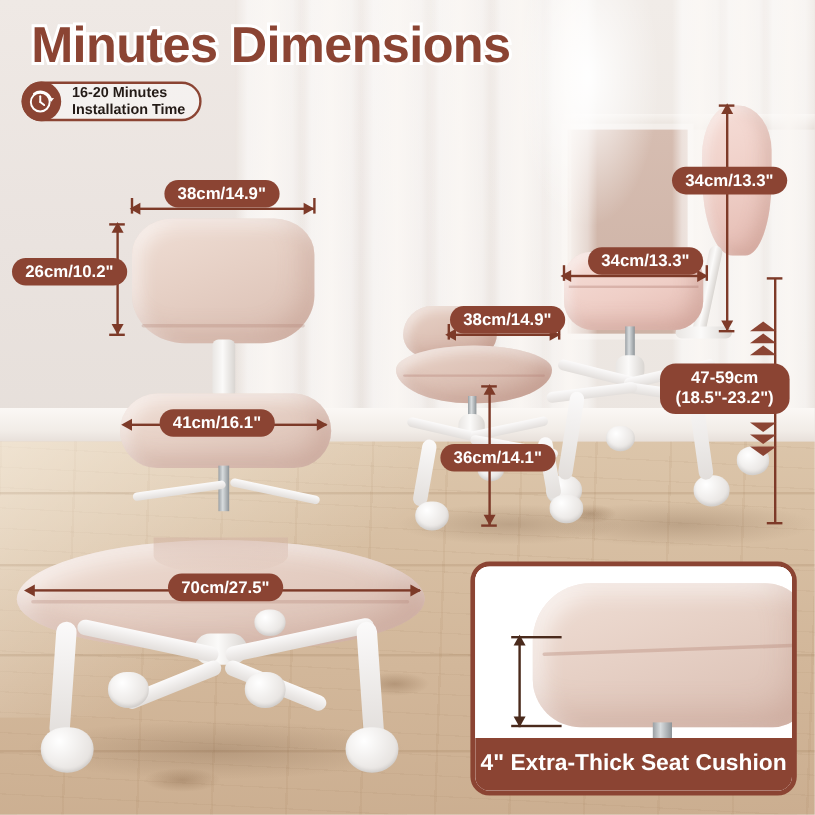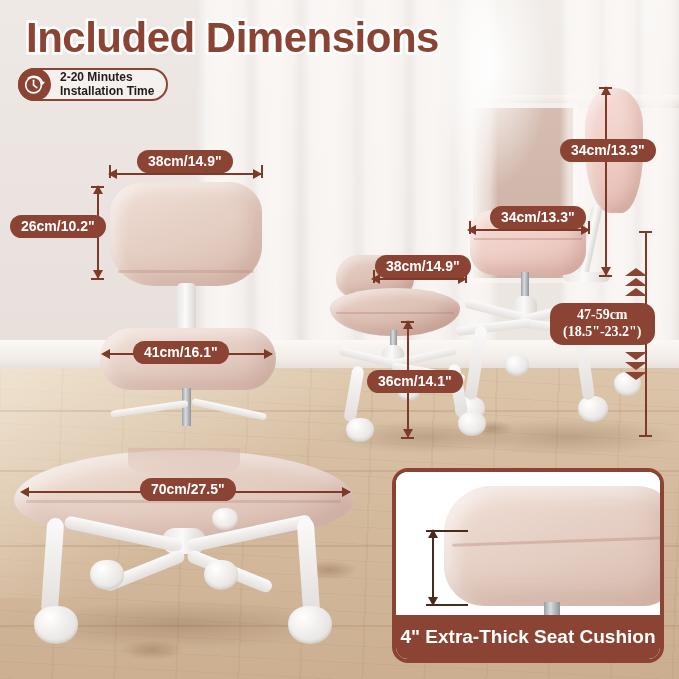--- a/index.html
+++ b/index.html
@@ -401,21 +401,21 @@
   <div class="chevstack" style="left:623px;top:268px;">
     <div class="chev up"></div>
     <div class="chev up"></div>
     <div class="chev up"></div>
   </div>
   <div class="chevstack" style="left:623px;top:352px;">
     <div class="chev down"></div>
     <div class="chev down"></div>
     <div class="chev down"></div>
   </div>
-  <div class="dimpill two" style="left:550px;top:303px;font-family:Liberation Serif, serif;">47-59cm
+  <div class="dimpill two" style="left:550px;top:303px;">47-59cm
 (18.5"-23.2")</div>
 
   <div class="dimline-h" style="left:24px;top:491px;width:326px;"></div>
   <div class="arrow left" style="left:20px;top:487px;"></div>
   <div class="arrow right" style="left:342px;top:487px;"></div>
   <div class="dimpill" style="left:140px;top:478px;">70cm/27.5"</div>
 
   <div id="inset">
     <div id="inset-photo">
       <div style="position:absolute;left:0;top:0;width:264px;height:143px;background:#ffffff;"></div>
@@ -428,30 +428,30 @@
 
       <div class="inset-dim-v" style="left:36px;top:58px;height:76px;"></div>
       <div class="inset-tick" style="left:30px;top:58px;width:42px;"></div>
       <div class="inset-tick" style="left:30px;top:132px;width:42px;"></div>
       <div class="arrow up" style="left:32px;top:57px;border-bottom-color:#4a2a1c;"></div>
       <div class="arrow down" style="left:32px;top:125px;border-top-color:#4a2a1c;"></div>
     </div>
     <div id="inset-caption">4" Extra-Thick Seat Cushion</div>
   </div>
 
-  <div class="title">Included Dimensions</div>
+  <div class="title">Minutes Dimensions</div>
 
   <div class="badge" id="badge-time">
     <div class="badge-icon">
       <svg width="23" height="23" viewBox="0 0 24 24" aria-hidden="true">
         <circle cx="11" cy="12.6" r="8.2" fill="none" stroke="#ffffff" stroke-width="1.7"></circle>
         <line x1="11" y1="12.6" x2="11" y2="7.6" stroke="#ffffff" stroke-width="1.7" stroke-linecap="round"></line>
         <line x1="11" y1="12.6" x2="14.4" y2="15.2" stroke="#ffffff" stroke-width="1.7" stroke-linecap="round"></line>
         <path d="M5.6 5.4 A9.4 9.4 0 0 1 20.3 10.4" fill="none" stroke="#ffffff" stroke-width="1.9" stroke-linecap="round"></path>
         <polygon points="20.6,12.4 17.6,9.4 23,9.0" fill="#ffffff"></polygon>
       </svg>
     </div>
-    <div class="badge-text">2-20 Minutes
+    <div class="badge-text">16-20 Minutes
 Installation Time</div>
   </div>
 
 
 </div>
 
 </body></html>

